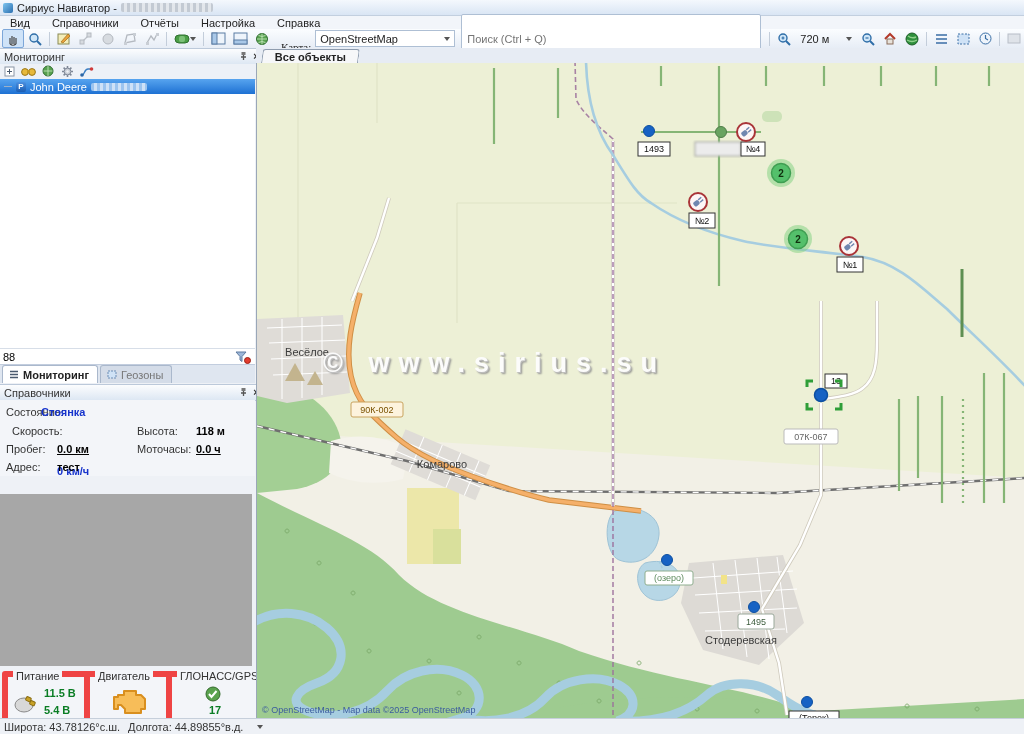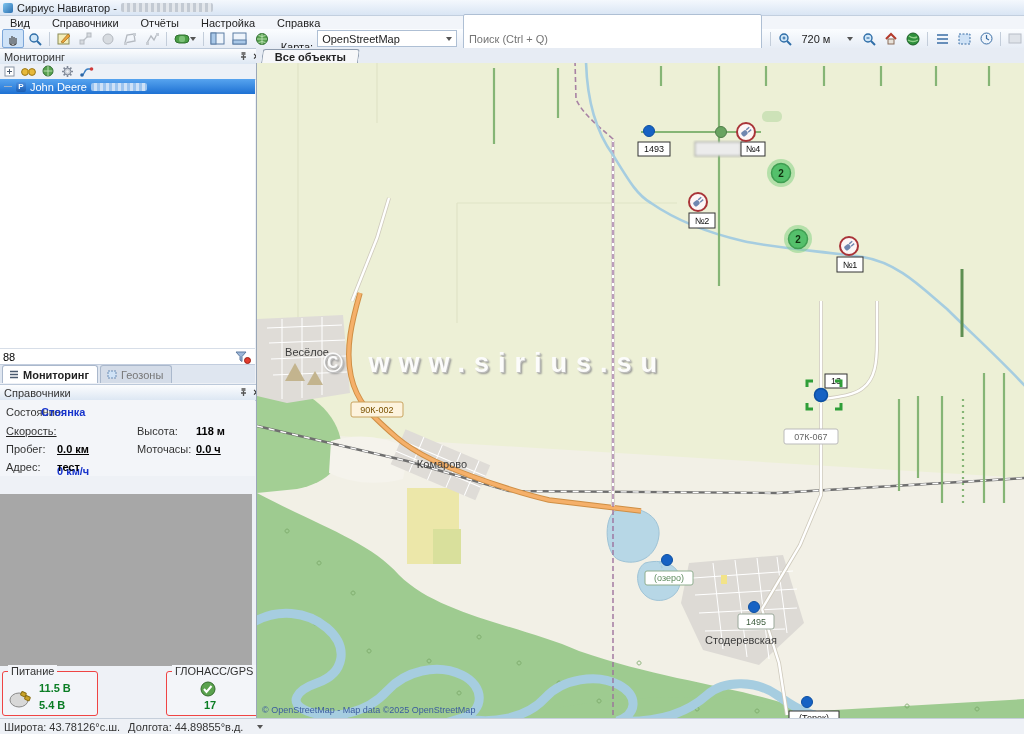--- a/index.html
+++ b/index.html
@@ -13,21 +13,21 @@
   .appicon{width:10px;height:10px;background:linear-gradient(135deg,#7ec5ef,#2c6fb0);border-radius:2px;}
   .blur-chip{display:inline-block;height:9px;border-radius:2px;
              background:repeating-linear-gradient(90deg,#c3cad3 0 3px,#e3e7ec 3px 6px);filter:blur(.7px);}
   .menubar{left:0;top:16px;width:1024px;height:13px;background:#f2f5fa;display:flex;align-items:center;gap:22px;padding-left:10px;}
   .menubar span{cursor:default;}
   .toolbar{left:0;top:29px;width:1024px;height:19px;background:linear-gradient(#fbfdff,#e7edf6);
            border-bottom:1px solid #c7d2e2;display:flex;align-items:center;padding:0 2px;}
   .tbtn{width:20px;height:17px;display:flex;align-items:center;justify-content:center;border:1px solid transparent;border-radius:2px;}
   .tbtn.pressed{background:#cfe3f8;border-color:#7da7d9;}
   .tsep{width:1px;height:14px;background:#c3cdda;margin:0 3px;}
-  .tlabel{margin:16px 4px 0 8px;color:#222;}
+  .tlabel{margin:16px 4px 0 8px;color:#222;font-family:Liberation Serif, serif;}
   .combo{display:flex;align-items:center;justify-content:space-between;background:#fff;border:1px solid #aebfd4;
          border-radius:0;height:15px;padding:0 4px;}
   .caret{width:0;height:0;border-left:3px solid transparent;border-right:3px solid transparent;border-top:4px solid #555;}
   .searchbox{background:#fff;border:1px solid #aebfd4;border-radius:2px;height:15px;width:288px;
              font-size:11px;color:#999;padding:16px 5px;font-family:"Liberation Sans",sans-serif;}
   
   .panelhdr{background:linear-gradient(#fcfdfe,#dde7f3);border:1px solid #bcc9da;border-left:none;
             display:flex;align-items:center;height:15px;padding:0 4px;color:#333;}
   .panelhdr .sp{flex:1;}
   .hdr-ico{color:#555;font-size:10px;margin-left:5px;cursor:default;}
@@ -48,21 +48,21 @@
   .tab.inactive{background:#d4dce8;color:#777;}
   .infogrid{background:#f3f5f9;}
   .irow{position:absolute;display:flex;}
   .ilabel{color:#333;}
   .ival-blue{color:#1633cc;font-weight:bold;}
   .ival-bold{color:#000;font-weight:bold;}
   .ival-link{color:#000;font-weight:bold;text-decoration:underline;}
   .stable-hdr{display:flex;background:#fff;border-top:2px solid #222;border-bottom:2px solid #222;height:14px;align-items:center;}
   .stable-hdr div{text-align:center;color:#111;}
   .stable-body{background:#a7a7a7;}
-  .gbox{border:1px solid #ef4444;border-radius:3px;background:#f3f5f9;position:absolute;padding-left:16px;}
+  .gbox{border:6px solid #ef4444;border-radius:3px;background:#f3f5f9;position:absolute;}
   .gbox .glabel{position:absolute;top:-7px;left:5px;background:#f3f5f9;padding:0 3px;color:#333;}
   .green{color:#0a7d24;font-weight:bold;}
   .statusbar{left:0;top:718px;width:1024px;height:16px;background:#eef1f6;border-top:1px solid #c6cfdb;
              display:flex;align-items:center;padding-left:4px;gap:8px;color:#333;}
   
   .maptabs{left:256px;top:48px;width:768px;height:15px;background:#e7ecf4;border-bottom:1px solid #9aa7b8;}
   .maptab{position:absolute;left:6px;top:1px;height:13px;padding:0 12px;background:#f6f7f9;border:1px solid #8e9cae;
           border-bottom:none;border-radius:3px 3px 0 0;font-weight:bold;color:#222;display:flex;align-items:center;
           transform:skewX(-8deg);}
   .maptab span{transform:skewX(8deg);}
@@ -304,21 +304,21 @@
     </span>
     <span class="hdr-ico" style="font-weight:bold;color:#333">×</span>
   </div>
   <div class="abs infogrid" style="left:0;top:400px;width:255px;height:76px;">
     <div class="irow" style="left:6px;top:6px;">
         <span class="ilabel">Состояние:</span>
       </div>
     <div class="irow" style="left:41px;top:6px;">
         <span class="ival-blue">Стоянка</span>
       </div>
-    <div class="irow" style="left:6px;top:25px;text-decoration:underline;">
+    <div class="irow" style="left:12px;top:25px;">
         <span class="ilabel">Скорость:</span>
       </div>
     <div class="irow" style="left:57px;top:25px;margin-top:40px;">
         <span class="ival-blue">0 км/ч</span>
       </div>
     <div class="irow" style="left:137px;top:25px;">
         <span class="ilabel">Высота:</span>
       </div>
     <div class="irow" style="left:196px;top:25px;">
         <span class="ival-bold">118 м</span>
@@ -346,20 +346,26 @@
 
   <div class="gbox" style="left:2px;top:671px;width:78px;height:43px;">
     <span class="glabel">Питание</span>
     <svg class="abs" style="left:4px;top:12px" width="28" height="26">
       <ellipse cx="12" cy="16" rx="9" ry="7" fill="#d8d8d8" stroke="#8a8a8a"></ellipse>
       <rect x="14" y="8" width="5" height="4" rx="1" transform="rotate(25 16 10)" fill="#c9a227" stroke="#8a6d12"></rect>
       <rect x="18" y="12" width="5" height="4" rx="1" transform="rotate(25 20 14)" fill="#c9a227" stroke="#8a6d12"></rect>
     </svg>
     <span class="abs green" style="left:36px;top:10px">11.5 В</span>
     <span class="abs green" style="left:36px;top:27px">5.4 В</span>
+  </div>
+  <div class="gbox" style="left:84px;top:671px;width:78px;height:43px;">
+    <span class="glabel">Двигатель</span>
+    <svg class="abs" style="left:20px;top:10px" width="40" height="30">
+      <path d="M8,8 h6 v-4 h12 v4 h5 l4,4 v10 h-4 v4 h-16 v-4 l-4,-4 h-3 v4 h-4 v-12 h4 Z" fill="#f7bd59" stroke="#d98f1f" stroke-width="2" stroke-linejoin="round"></path>
+    </svg>
   </div>
   <div class="gbox" style="left:166px;top:671px;width:84px;height:43px;">
     <span class="glabel">ГЛОНАСС/GPS</span>
     <svg class="abs" style="left:32px;top:9px" width="18" height="16">
       <circle cx="9" cy="8" r="7" fill="#5aa24e" stroke="#336b2c"></circle>
       <path d="M5,8 l2.5,3 l5,-6" stroke="#fff" stroke-width="2" fill="none"></path>
     </svg>
     <span class="abs green" style="left:37px;top:27px">17</span>
   </div>
 

